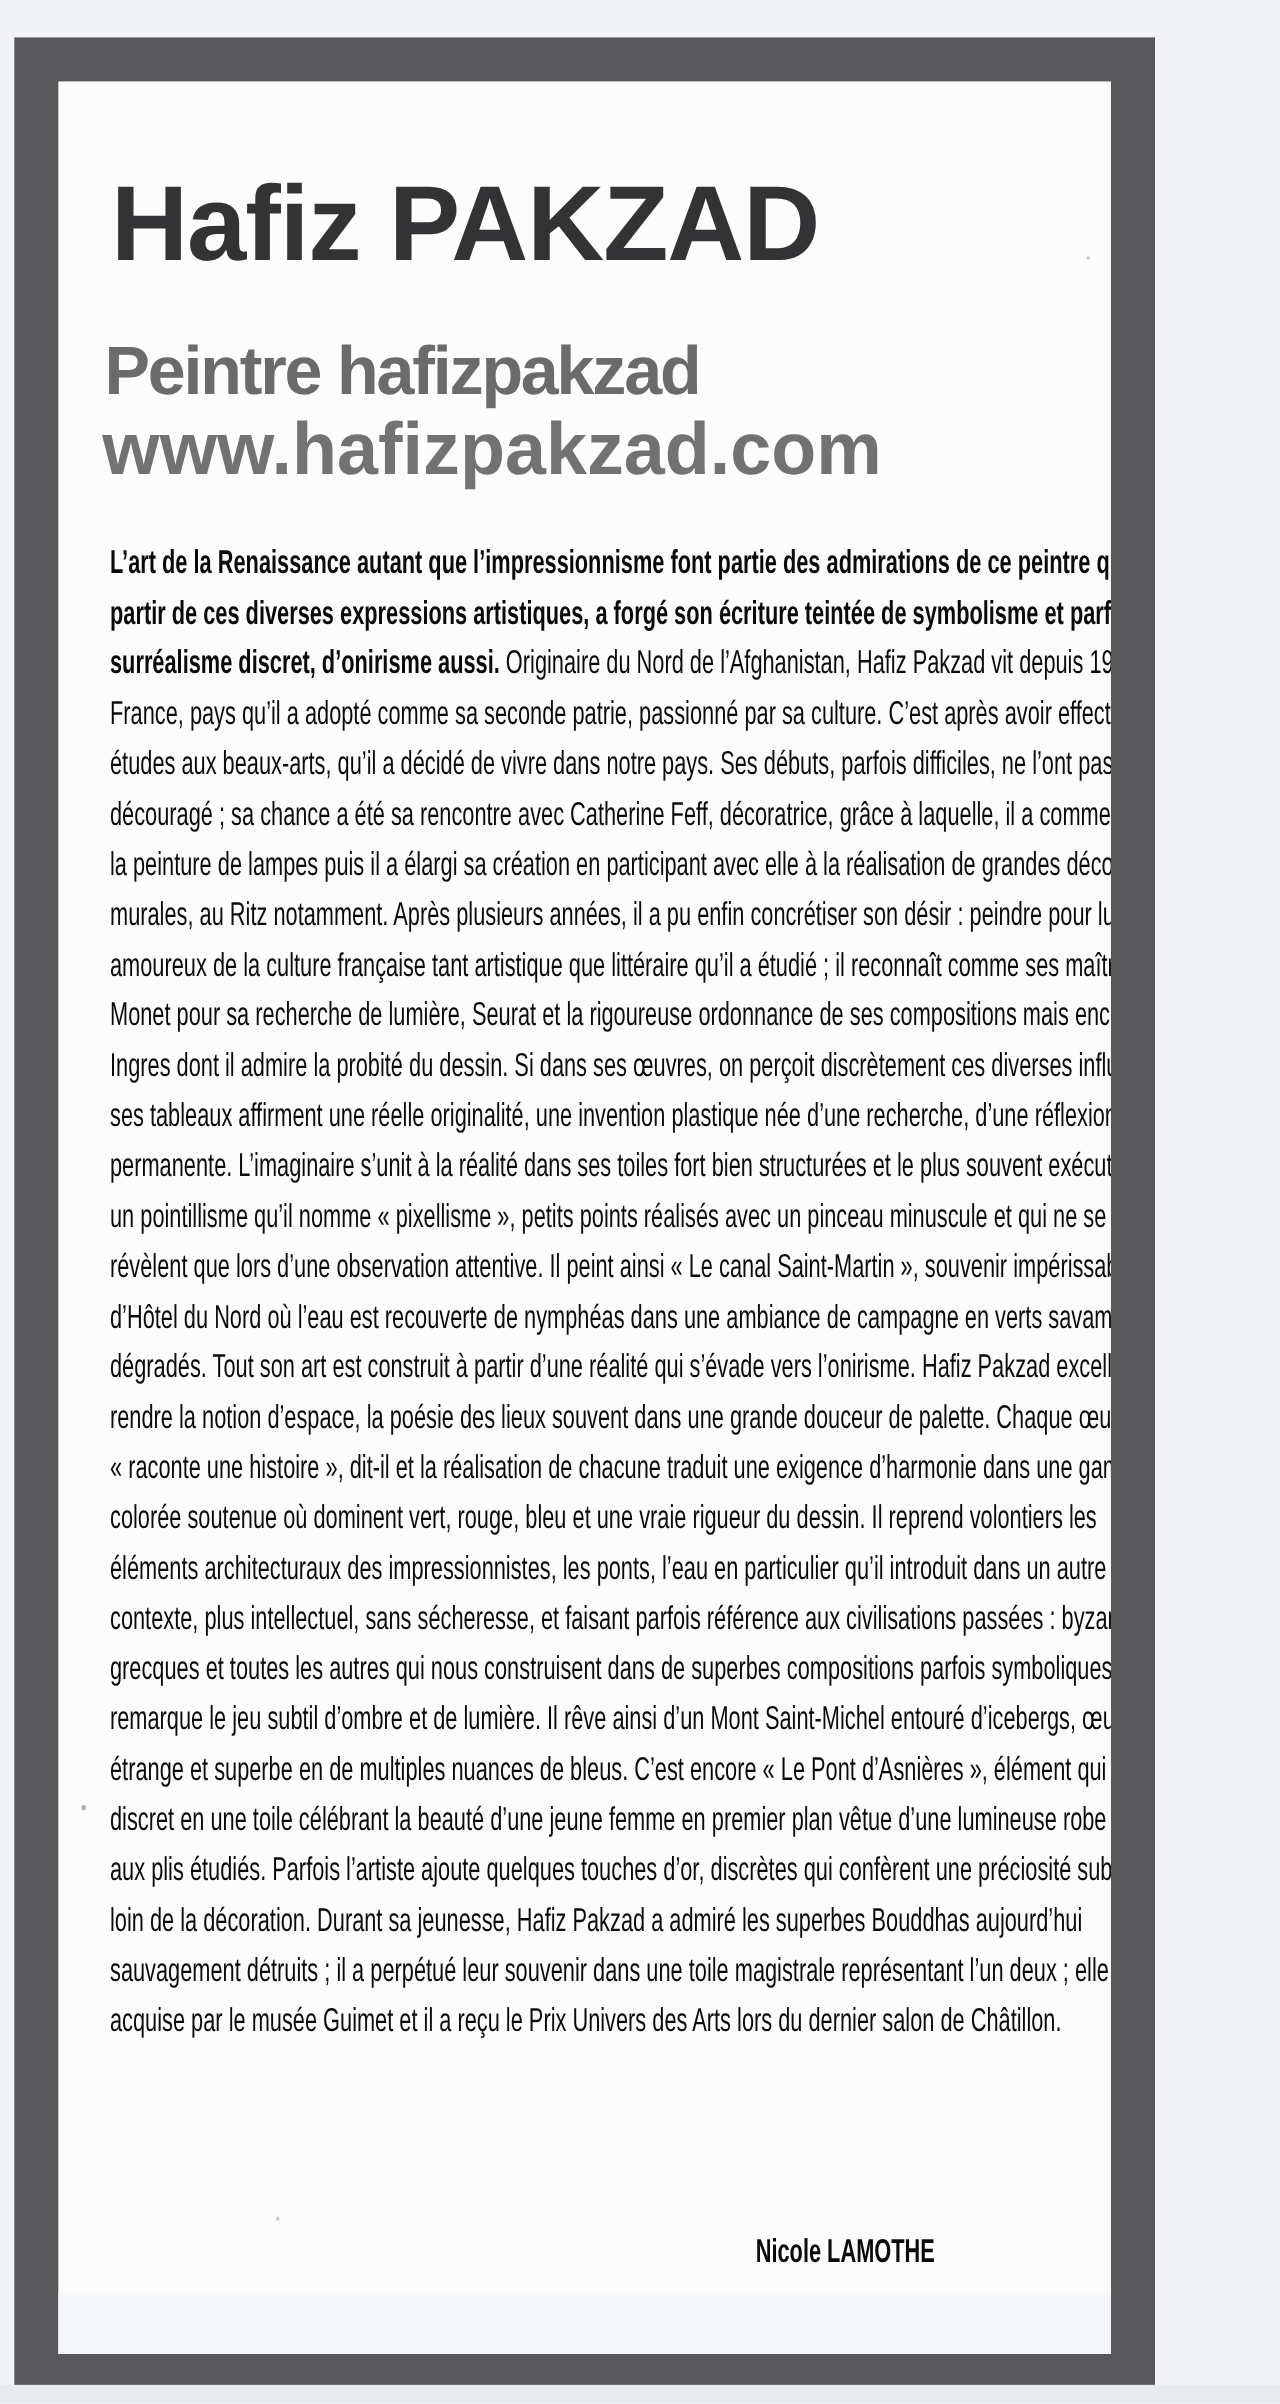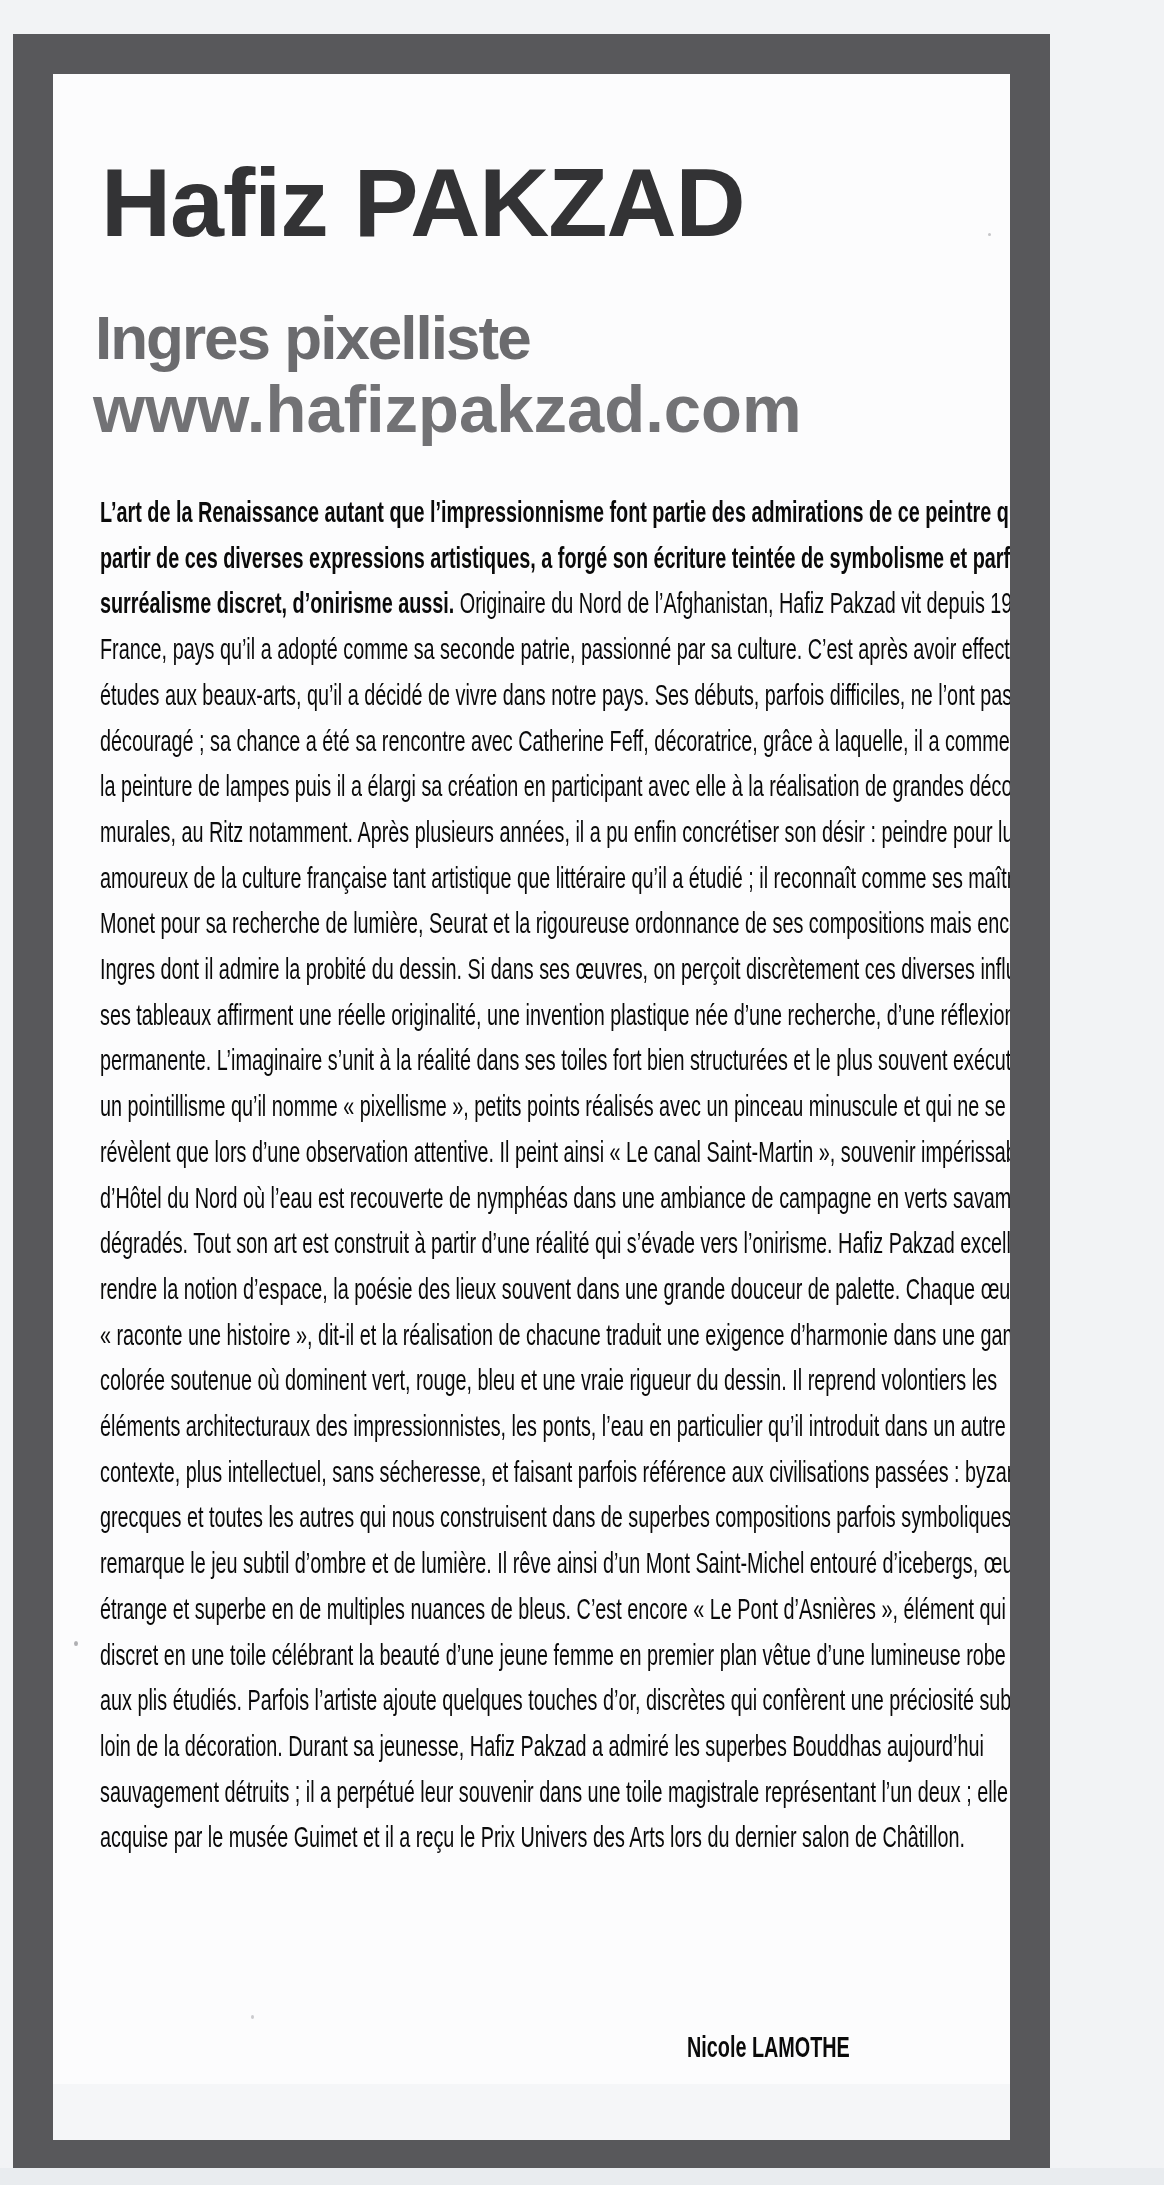--- a/index.html
+++ b/index.html
@@ -80,21 +80,21 @@
   .speck.s3{left:198px;top:1941px;width:3px;height:4px;opacity:.45;}
 </style>
 </head>
 <body>
 
 <div class="frame">
   <div class="paper">
 
     <h1 class="title">Hafiz PAKZAD</h1>
 
-    <h2 class="subtitle">Ingres pixelliste</h2>
+    <h2 class="subtitle">Peintre hafizpakzad</h2>
 
     <div class="website">www.hafizpakzad.com</div>
 
     <p class="article"><span class="lead">L’art de la Renaissance autant que l’impressionnisme font partie des admirations de ce peintre qui, à partir de ces diverses expressions artistiques, a forgé son écriture teintée de symbolisme et parfois de surréalisme discret, d’onirisme aussi.</span><span> Originaire du Nord de l’Afghanistan, Hafiz Pakzad vit depuis 1982 en France, pays qu’il a adopté comme sa seconde patrie, passionné par sa culture. C’est après avoir effectué ses études aux beaux-arts, qu’il a décidé de vivre dans notre pays. Ses débuts, parfois difficiles, ne l’ont pas découragé&nbsp;; sa chance a été sa rencontre avec Catherine Feff, décoratrice, grâce à laquelle, il a commencé par la peinture de lampes puis il a élargi sa création en participant avec elle à la réalisation de grandes décorations murales, au Ritz notamment. Après plusieurs années, il a pu enfin concrétiser son désir&nbsp;: peindre pour lui, amoureux de la culture française tant artistique que littéraire qu’il a étudié&nbsp;; il reconnaît comme ses maîtres Monet pour sa recherche de lumière, Seurat et la rigoureuse ordonnance de ses compositions mais encore Ingres dont il admire la probité du dessin. Si dans ses œuvres, on perçoit discrètement ces diverses influences, ses tableaux affirment une réelle originalité, une invention plastique née d’une recherche, d’une réflexion permanente. L’imaginaire s’unit à la réalité dans ses toiles fort bien structurées et le plus souvent exécutées en un pointillisme qu’il nomme «&nbsp;pixellisme&nbsp;», petits points réalisés avec un pinceau minuscule et qui ne se révèlent que lors d’une observation attentive. Il peint ainsi «&nbsp;Le canal Saint-Martin&nbsp;», souvenir impérissable d’Hôtel du Nord où l’eau est recouverte de nymphéas dans une ambiance de campagne en verts savamment dégradés. Tout son art est construit à partir d’une réalité qui s’évade vers l’onirisme. Hafiz Pakzad excelle à rendre la notion d’espace, la poésie des lieux souvent dans une grande douceur de palette. Chaque œuvre «&nbsp;raconte une histoire&nbsp;», dit-il et la réalisation de chacune traduit une exigence d’harmonie dans une gamme colorée soutenue où dominent vert, rouge, bleu et une vraie rigueur du dessin. Il reprend volontiers les éléments architecturaux des impressionnistes, les ponts, l’eau en particulier qu’il introduit dans un autre contexte, plus intellectuel, sans sécheresse, et faisant parfois référence aux civilisations passées&nbsp;: byzantines, grecques et toutes les autres qui nous construisent dans de superbes compositions parfois symboliques. On remarque le jeu subtil d’ombre et de lumière. Il rêve ainsi d’un Mont Saint-Michel entouré d’icebergs, œuvre étrange et superbe en de multiples nuances de bleus. C’est encore «&nbsp;Le Pont d’Asnières&nbsp;», élément qui se fait discret en une toile célébrant la beauté d’une jeune femme en premier plan vêtue d’une lumineuse robe rouge aux plis étudiés. Parfois l’artiste ajoute quelques touches d’or, discrètes qui confèrent une préciosité subtile et loin de la décoration. Durant sa jeunesse, Hafiz Pakzad a admiré les superbes Bouddhas aujourd’hui sauvagement détruits&nbsp;; il a perpétué leur souvenir dans une toile magistrale représentant l’un deux&nbsp;; elle a été acquise par le musée Guimet et il a reçu le Prix Univers des Arts lors du dernier salon de Châtillon.</span></p>
 
     <div class="signature">Nicole LAMOTHE</div>
 
     <div class="paper-band"></div>
 
     <span class="speck s1"></span>

